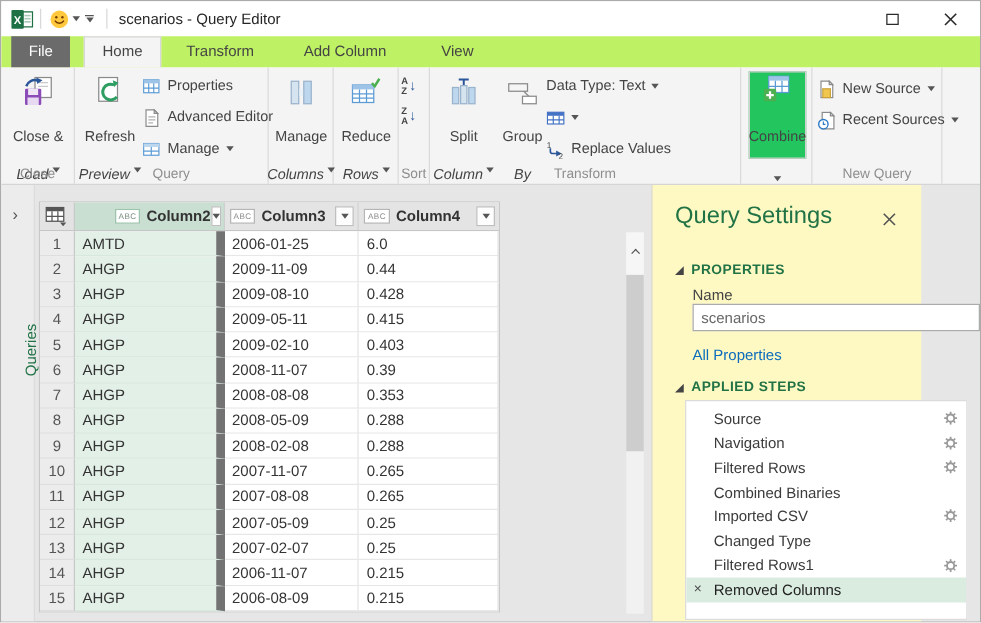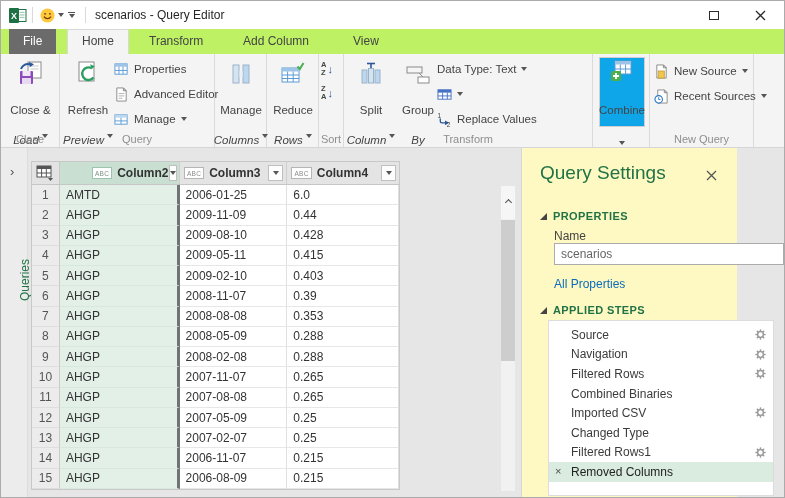--- a/index.html
+++ b/index.html
@@ -39,21 +39,21 @@
   .bl1,.bl2{ font-size:11.5px; line-height:13px; color:#444; white-space:nowrap; text-align:center;}
   .bl2{ display:flex; align-items:flex-start; gap:3px;font-style:italic; }
   .caret{ width:0;height:0;border-left:3px solid transparent;border-right:3px solid transparent;
           border-top:4px solid #555; display:inline-block; }
   .smallrow{ position:absolute; height:22px; display:flex; align-items:center; gap:5px;
              font-size:11.5px; color:#444; white-space:nowrap; }
   .sorticon{ display:flex; align-items:center; gap:1px; }
   .azcol{ display:flex; flex-direction:column; font-size:7.5px; font-weight:bold; color:#444; line-height:8px;}
   .sarrow{ color:#2b579a; font-size:11px; line-height:11px; }
   .combinebox{ position:absolute; left:6px; top:3px; width:46px; height:70px; border:1px solid #cfcfcf;
-               background:#0ea5e9; display:flex; flex-direction:column; align-items:center;gap:20px; }
+               background:#22c55e; display:flex; flex-direction:column; align-items:center;gap:20px; }
 
   
   .content{ position:absolute; left:0; top:147px; width:100%; height:350px; background:#e6e6e6; }
 
   .qstrip{ position:absolute; left:0; top:0; width:27px; height:100%; background:#ececec; border-right:1px solid #dcdcdc; }
   .qstrip-arrow{ position:absolute; top:16px; left:9px; font-size:13px; color:#555; }
   .qstrip-label{ position:absolute; top:153px; left:17px; transform:rotate(-90deg); transform-origin:0 0;
                  font-size:12px; color:var(--accent-green,#217346); white-space:nowrap; }
 
   
@@ -67,21 +67,21 @@
   .hcell.sel .badge{ border-color:#9cc3ab; color:#7b8f82; }
   .hname{ font-weight:bold; font-size:12px; color:#333; white-space:nowrap; }
   .fbox{ margin-left:auto; width:15px; height:16px; border:1px solid #bfbfbf; background:#fdfdfd;
          display:flex; align-items:center; justify-content:center; }
   .w-c0{ width:120px; } .w-c1{ width:108px; } .w-c2{ width:112px; }
   .gbody .tr{ display:flex; height:20.27px; }
   .td{ border-right:1px solid #e0e0e0; border-bottom:1px solid #e7e7e7; display:flex; align-items:center;
        padding:0 6px; font-size:12px; color:#333; white-space:nowrap; overflow:hidden; background:#fff;}
   .td.num{ width:28px; justify-content:center; padding:0; background:#ececec; color:#555;
            border-right:1px solid #c9c9c9; border-bottom:1px solid #dedede; }
-  .td.selcol{ background:var(--selected-column-bg,#e3f0e8); border-right:3px solid #737373; border-bottom:1px solid #d9e8de;}
+  .td.selcol{ background:var(--selected-column-bg,#e3f0e8); border-right:7px solid #737373; border-bottom:1px solid #d9e8de;}
 
   
   .vscroll{ position:absolute; left:500px; top:38px; width:14px; height:305px; background:#f1f1f1; }
   .vs-arrow{ position:absolute; left:0; top:0; width:14px; height:33px; background:#f6f6f6;
              display:flex; align-items:center; justify-content:center; }
   .vs-arrow .chev{ width:5px; height:5px; border-color:#505050; }
   .vs-thumb{ position:absolute; left:0; top:34px; width:14px; height:141px; background:#cdcdcd; }
 
   
   .settings{ position:absolute; left:520px; top:0; width:216px; height:100%; background:#fef9c3; border-left:1px solid #d6d6d6; }

